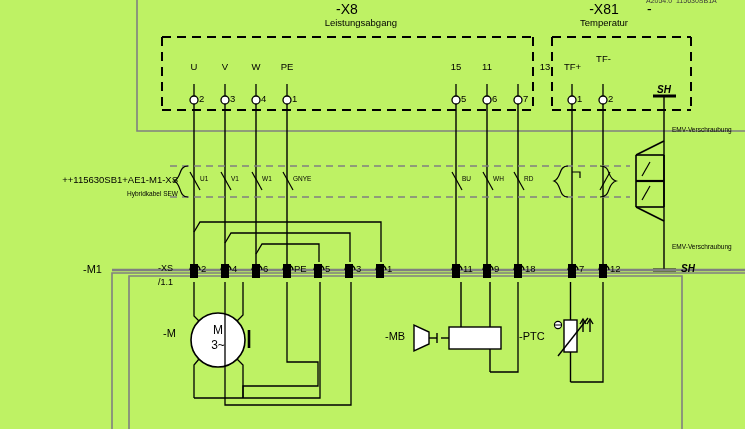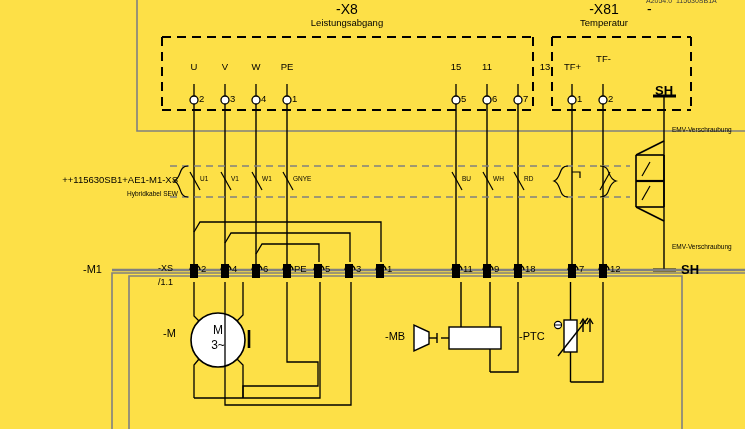--- a/index.html
+++ b/index.html
@@ -4,21 +4,21 @@
 <style>
   html, body {
     margin: 0;
     padding: 0;
     background: #ffffff;
   }
   #sheet {
     position: relative;
     width: 745px;
     height: 429px;
-    background: #fde047;
+    background: #bef264;
     font-family: "Liberation Sans", sans-serif;
     overflow: hidden;
   }
   #schematic {
     position: absolute;
     left: 0;
     top: 0;
   }
   .lbl {
     position: absolute;
@@ -31,21 +31,21 @@
   .t-sub     { font-size: 9.5px; }
   .t-term    { font-size: 9.5px; }
   .t-num     { font-size: 9.5px; }
   .t-wire    { font-size: 6.5px; }
   .t-cable   { font-size: 9.5px; text-align: right; }
   .t-cablesub{ font-size: 6.5px; text-align: right; }
   .t-emv     { font-size: 6.5px; }
   .t-dev     { font-size: 11px; }
   .t-motor   { font-size: 12px; }
   .t-head    { font-size: 7px; color:#3a3a3a; }
-  .t-sh      { font-size: 13px; font-weight: bold; }
+  .t-sh      { font-size: 10px; font-weight: bold; font-style: italic; }
   .t-xs      { font-size: 9px; }
   .ta-center { text-align: center; }
   #watermark {
     position: absolute;
     left: 476px;
     top: 383px;
     display: flex;
     align-items: center;
     gap: 6px;
     opacity: 0.42;
@@ -310,21 +310,21 @@
     </g>
     <g stroke="#000" stroke-width="1.3" fill="none">
       <path d="M603,282 L603,382 L570.5,382"></path>
     </g>
 
   </svg>
 
   <div class="lbl t-head" style="left:646px; top:-3px;">A2054.0  115630SB1A</div>
 
   <div class="lbl t-title ta-center" style="left:307px; top:2px; width:80px;">-X8</div>
-  <div class="lbl t-sub ta-center" style="left:297px; top:18px; width:100px;">Leistungsabgang</div>
+  <div class="lbl t-sub ta-center" style="left:297px; top:18px; width:100px;text-align:right;">Leistungsabgang</div>
 
   <div class="lbl t-title ta-center" style="left:569px; top:2px; width:70px;">-X81</div>
   <div class="lbl t-title" style="left:647px; top:2px;">-</div>
   <div class="lbl t-sub ta-center" style="left:564px; top:18px; width:80px;">Temperatur</div>
 
   <div class="lbl t-term ta-center" style="left:184px; top:62px; width:20px;">U</div>
   <div class="lbl t-term ta-center" style="left:215px; top:62px; width:20px;">V</div>
   <div class="lbl t-term ta-center" style="left:246px; top:62px; width:20px;">W</div>
   <div class="lbl t-term ta-center" style="left:276px; top:62px; width:22px;">PE</div>
 

